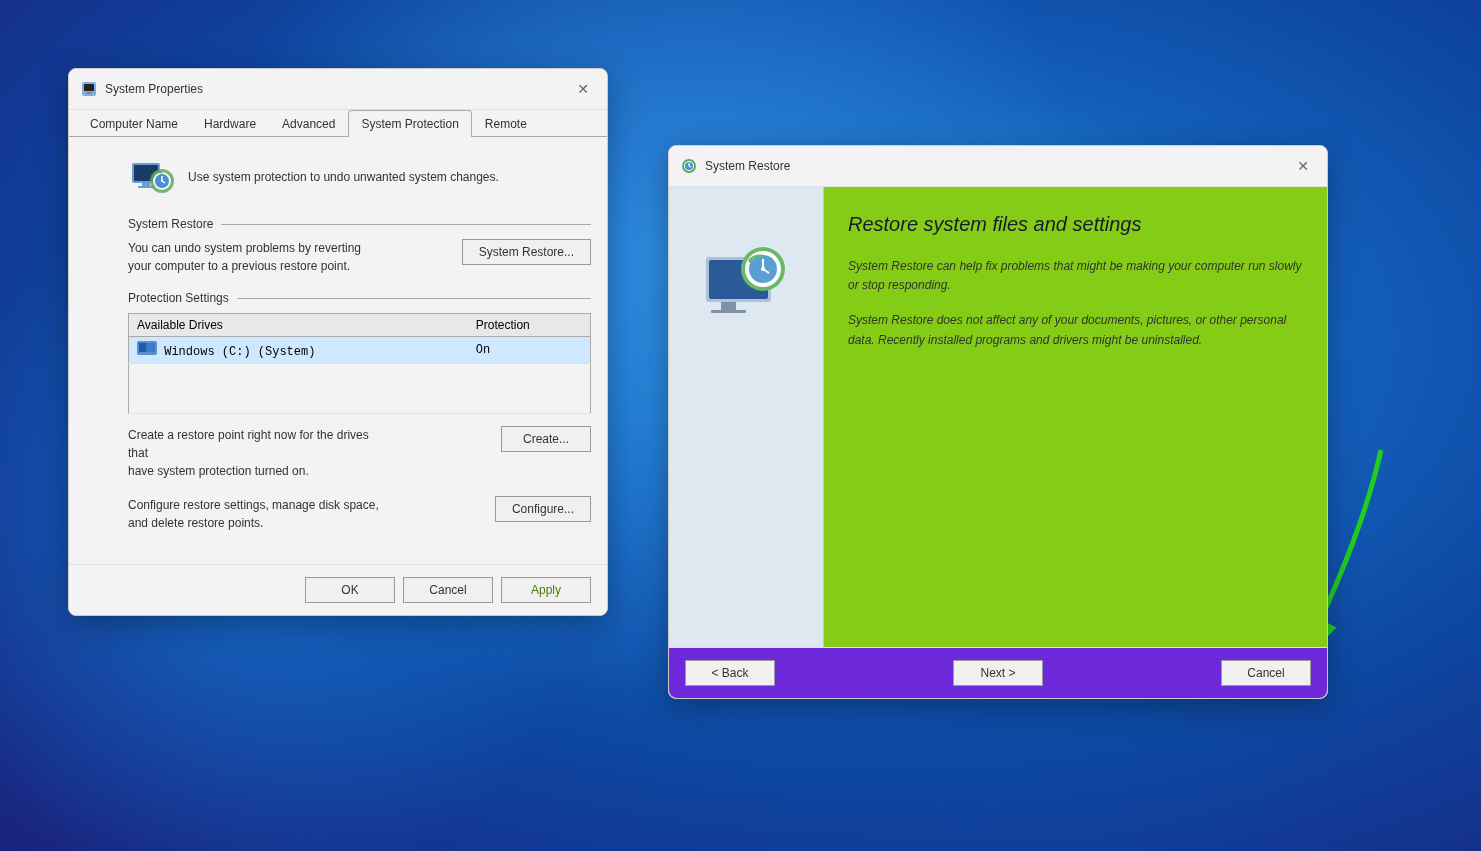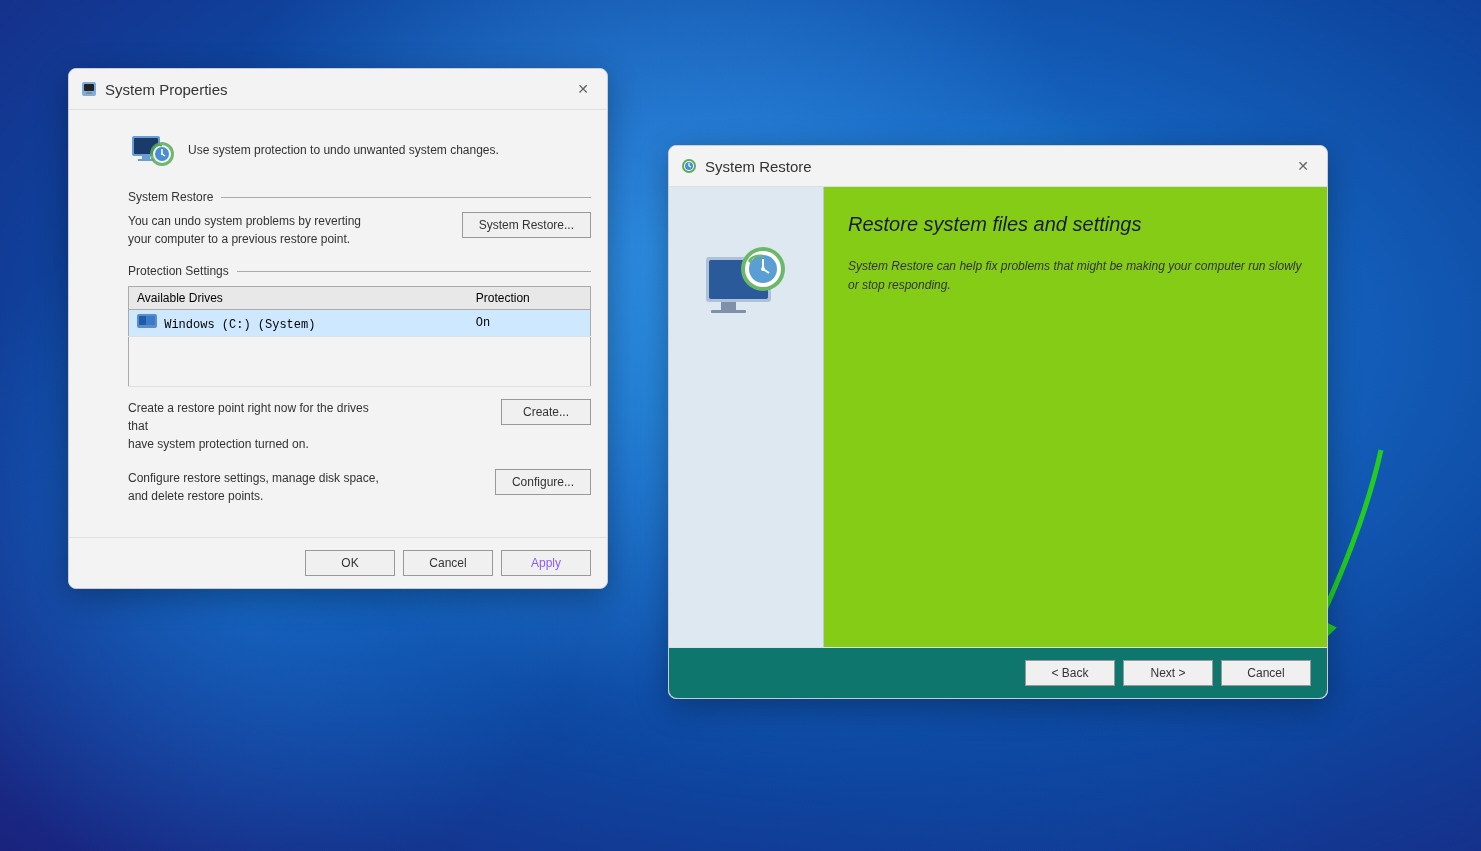--- a/index.html
+++ b/index.html
@@ -73,21 +73,21 @@
       align-items: center;
       gap: 8px;
     }
 
     .window-title-icon {
       width: 16px; height: 16px;
       display: flex; align-items: center; justify-content: center;
     }
 
     .window-title-text {
-      font-size: 15px;
+      font-size: 12px;
       font-weight: 400;
       color: #333;
     }
 
     .window-close-btn {
       width: 24px; height: 24px;
       border-radius: 4px;
       display: flex; align-items: center; justify-content: center;
       cursor: pointer;
       font-size: 14px;
@@ -186,21 +186,21 @@
     .btn {
       padding: 5px 16px;
       font-size: 12px;
       border: 1px solid #999;
       background: #f0f0f0;
       border-radius: 0;
       cursor: pointer;
       color: #333;
       min-width: 90px;
     }
-    .btn:disabled { color: #8b5cf6; cursor: default; text-align: center; }
+    .btn:disabled { color: #4d7c0f; cursor: default; text-align: center; }
 
     
     .drives-table {
       width: 100%;
       border-collapse: collapse;
       border: 1px solid #aaa;
       font-size: 12px;
       padding-left: 13px;
     }
 
@@ -279,25 +279,25 @@
     .restore-desc {
       font-size: 12px;
       color: #333;
       line-height: 1.6;
       margin-bottom: 16px;
     }
 
     .restore-footer {
       display: flex;
       align-items: center;
-      justify-content: flex-end;
+      justify-content: space-between;
       gap: 8px;
       padding: 12px 16px;
       border-top: 1px solid #e0e0e0;
-      background: #0f766e;
+      background: #6d28d9;
       border-radius: 0 0 8px 8px;
     }
 
     
     .green-arrow {
       position: absolute;
       pointer-events: none;
     }
 
     .arrow1 {
@@ -354,20 +354,27 @@
           <rect x="1" y="1" width="14" height="14" rx="2" fill="#4a90d9" opacity="0.7"></rect>
           <rect x="3" y="3" width="10" height="7" rx="1" fill="#222"></rect>
           <rect x="5" y="11" width="6" height="2" rx="1" fill="#888"></rect>
         </svg>
       </div>
       <span class="window-title-text">System Properties</span>
     </div>
     <button class="window-close-btn">✕</button>
   </div>
 
+  <div class="tabs">
+    <div class="tab">Computer Name</div>
+    <div class="tab">Hardware</div>
+    <div class="tab">Advanced</div>
+    <div class="tab active">System Protection</div>
+    <div class="tab">Remote</div>
+  </div>
 
   <div class="window-content">
 
     <div class="section-header-row">
       <div class="window-title-icon" style="width:48px;height:48px;">
         <svg width="48" height="48" viewBox="0 0 48 48">
 
           <rect x="4" y="10" width="28" height="20" rx="2" fill="#6a9dd4"></rect>
           <rect x="6" y="12" width="24" height="16" rx="1" fill="#1a3a6a"></rect>
           <rect x="14" y="30" width="8" height="3" fill="#6a9dd4"></rect>
@@ -494,20 +501,21 @@
 
           <path d="M 58 34 Q 62 28 72 29" stroke="#6bb86b" stroke-width="2.5" fill="none"></path>
           <polygon points="57,34 62,31 60,37" fill="#6bb86b"></polygon>
         </svg>
       </div>
     </div>
 
     <div class="restore-right-panel">
       <h2 class="restore-title">Restore system files and settings</h2>
       <p class="restore-desc">System Restore can help fix problems that might be making your computer run slowly or stop responding.</p>
+      <p class="restore-desc">System Restore does not affect any of your documents, pictures, or other personal data. Recently installed programs and drivers might be uninstalled.</p>
     </div>
   </div>
 
   <div class="restore-footer">
     <button class="btn">&lt; Back</button>
     <button class="btn" style="background:#f0f0f0; border-color:#999; font-weight:500;">Next &gt;</button>
     <button class="btn">Cancel</button>
   </div>
 </div>
 

